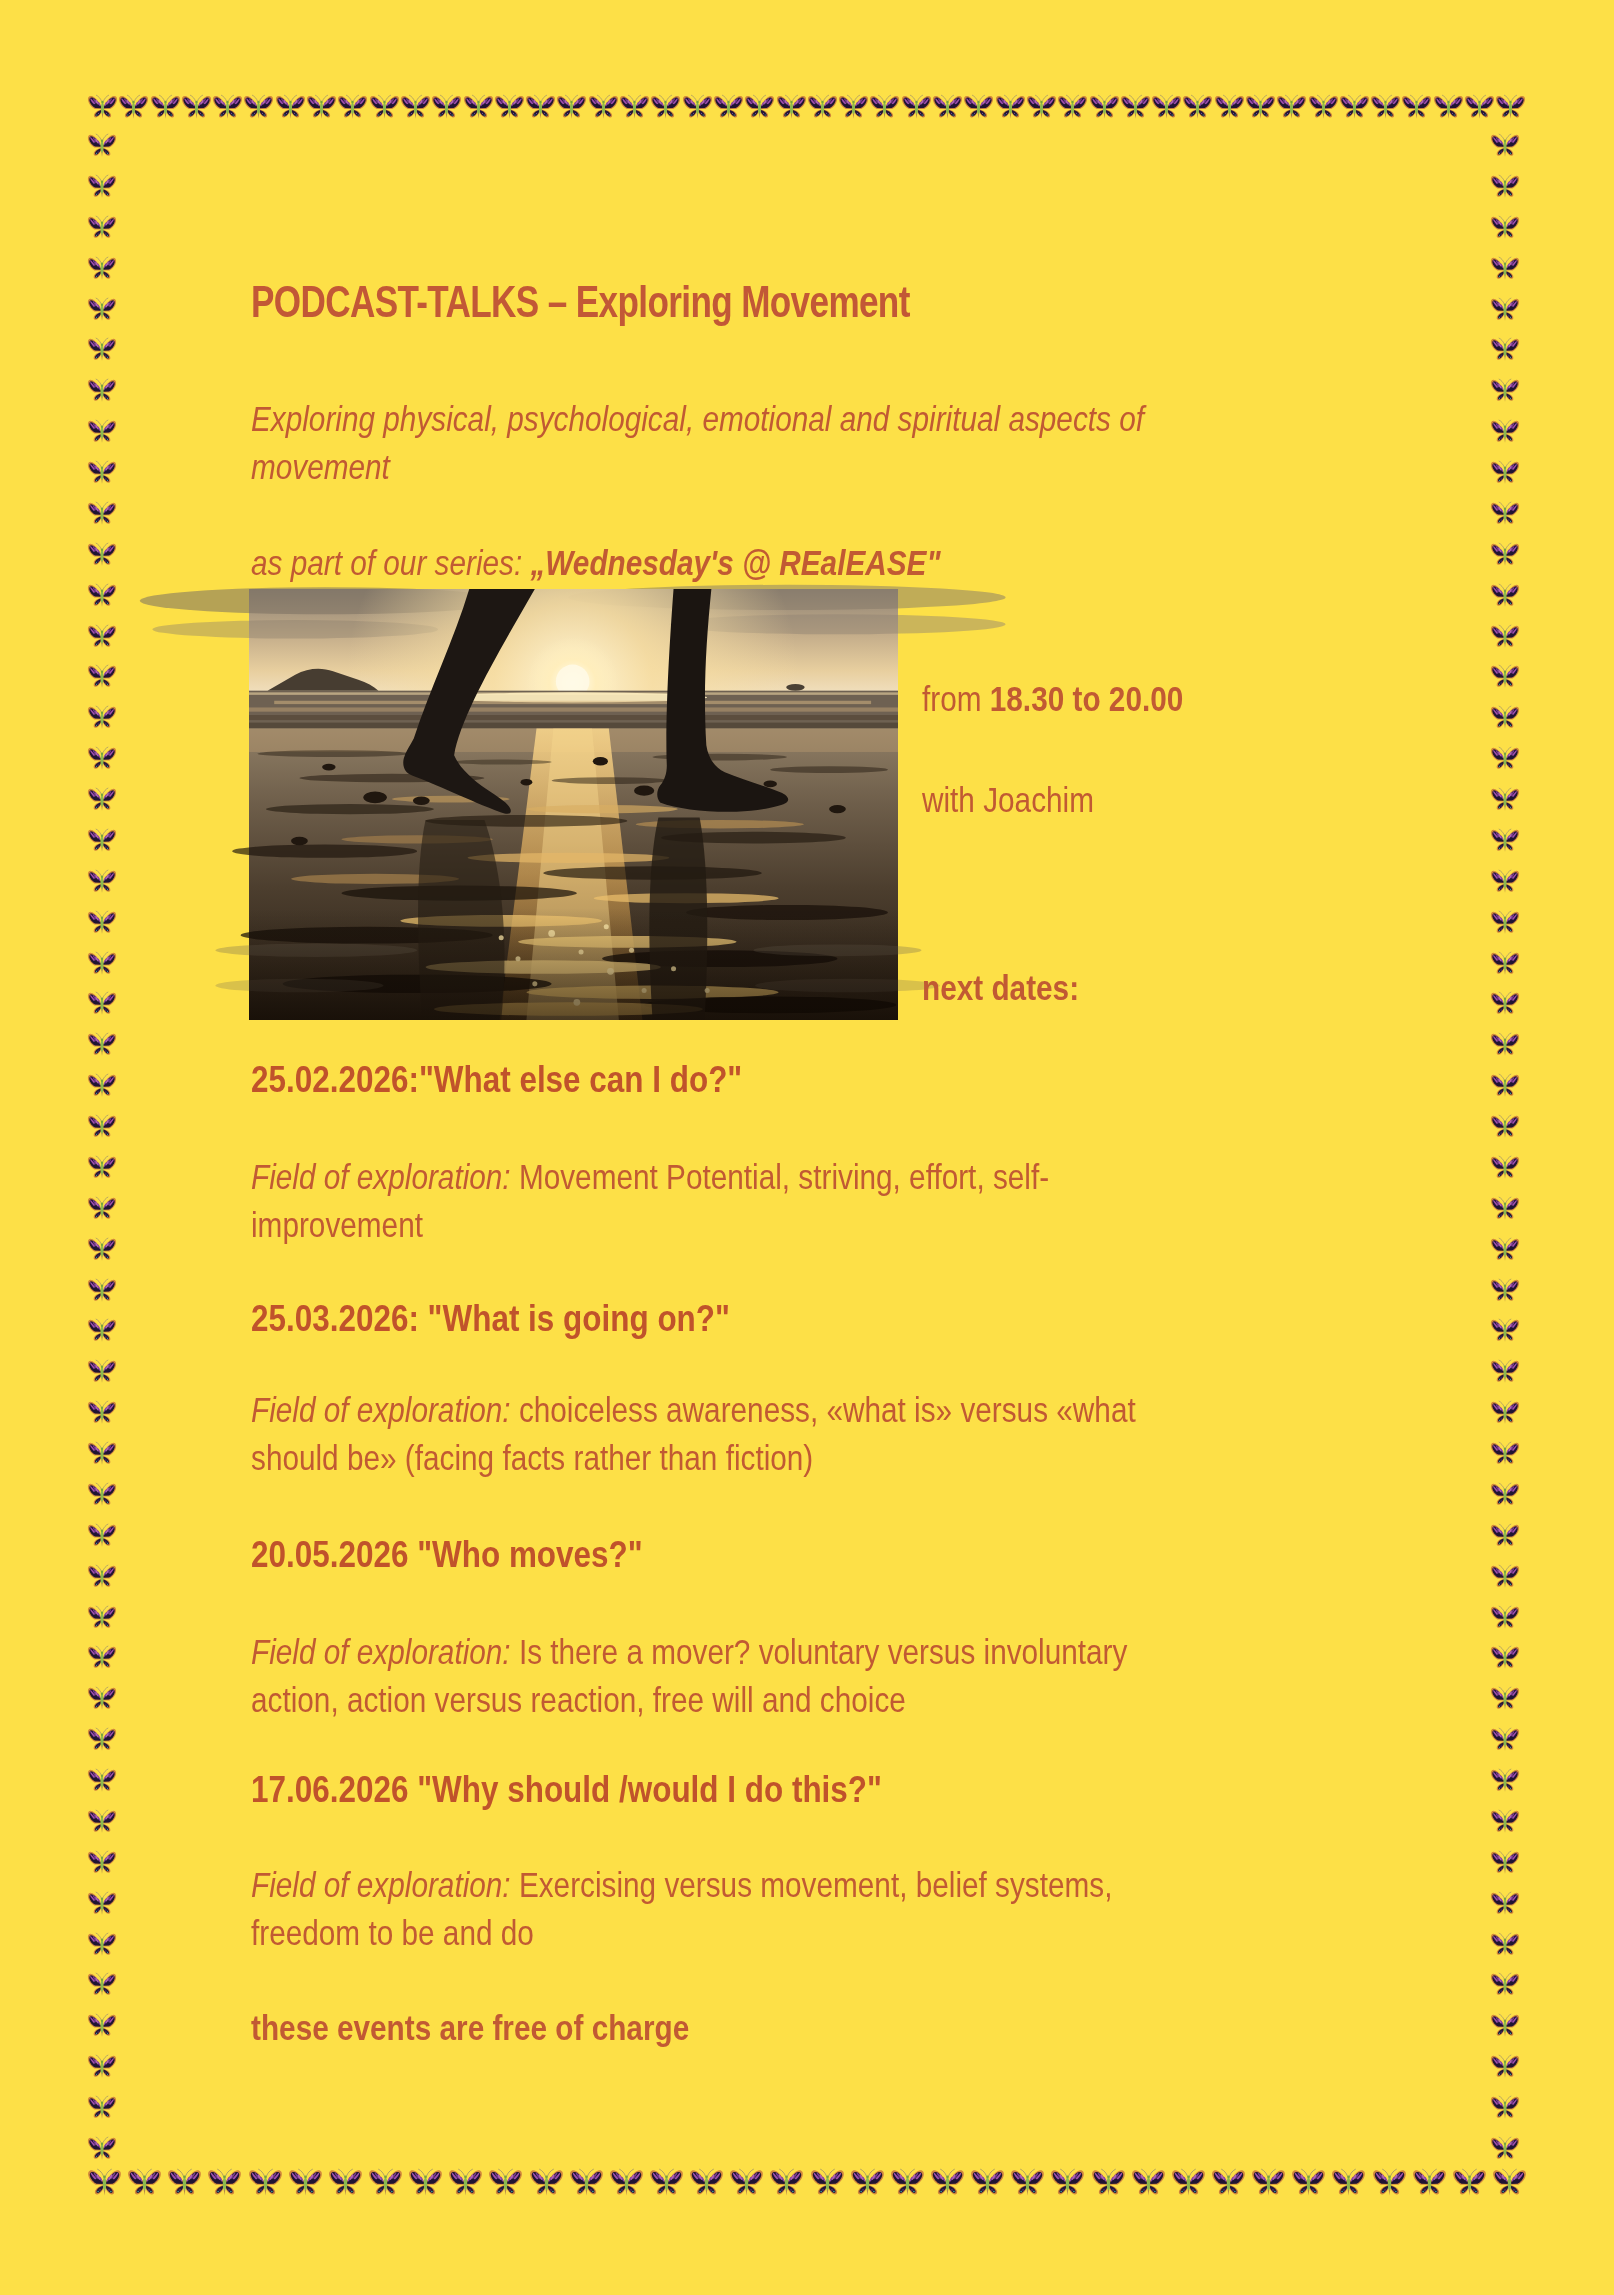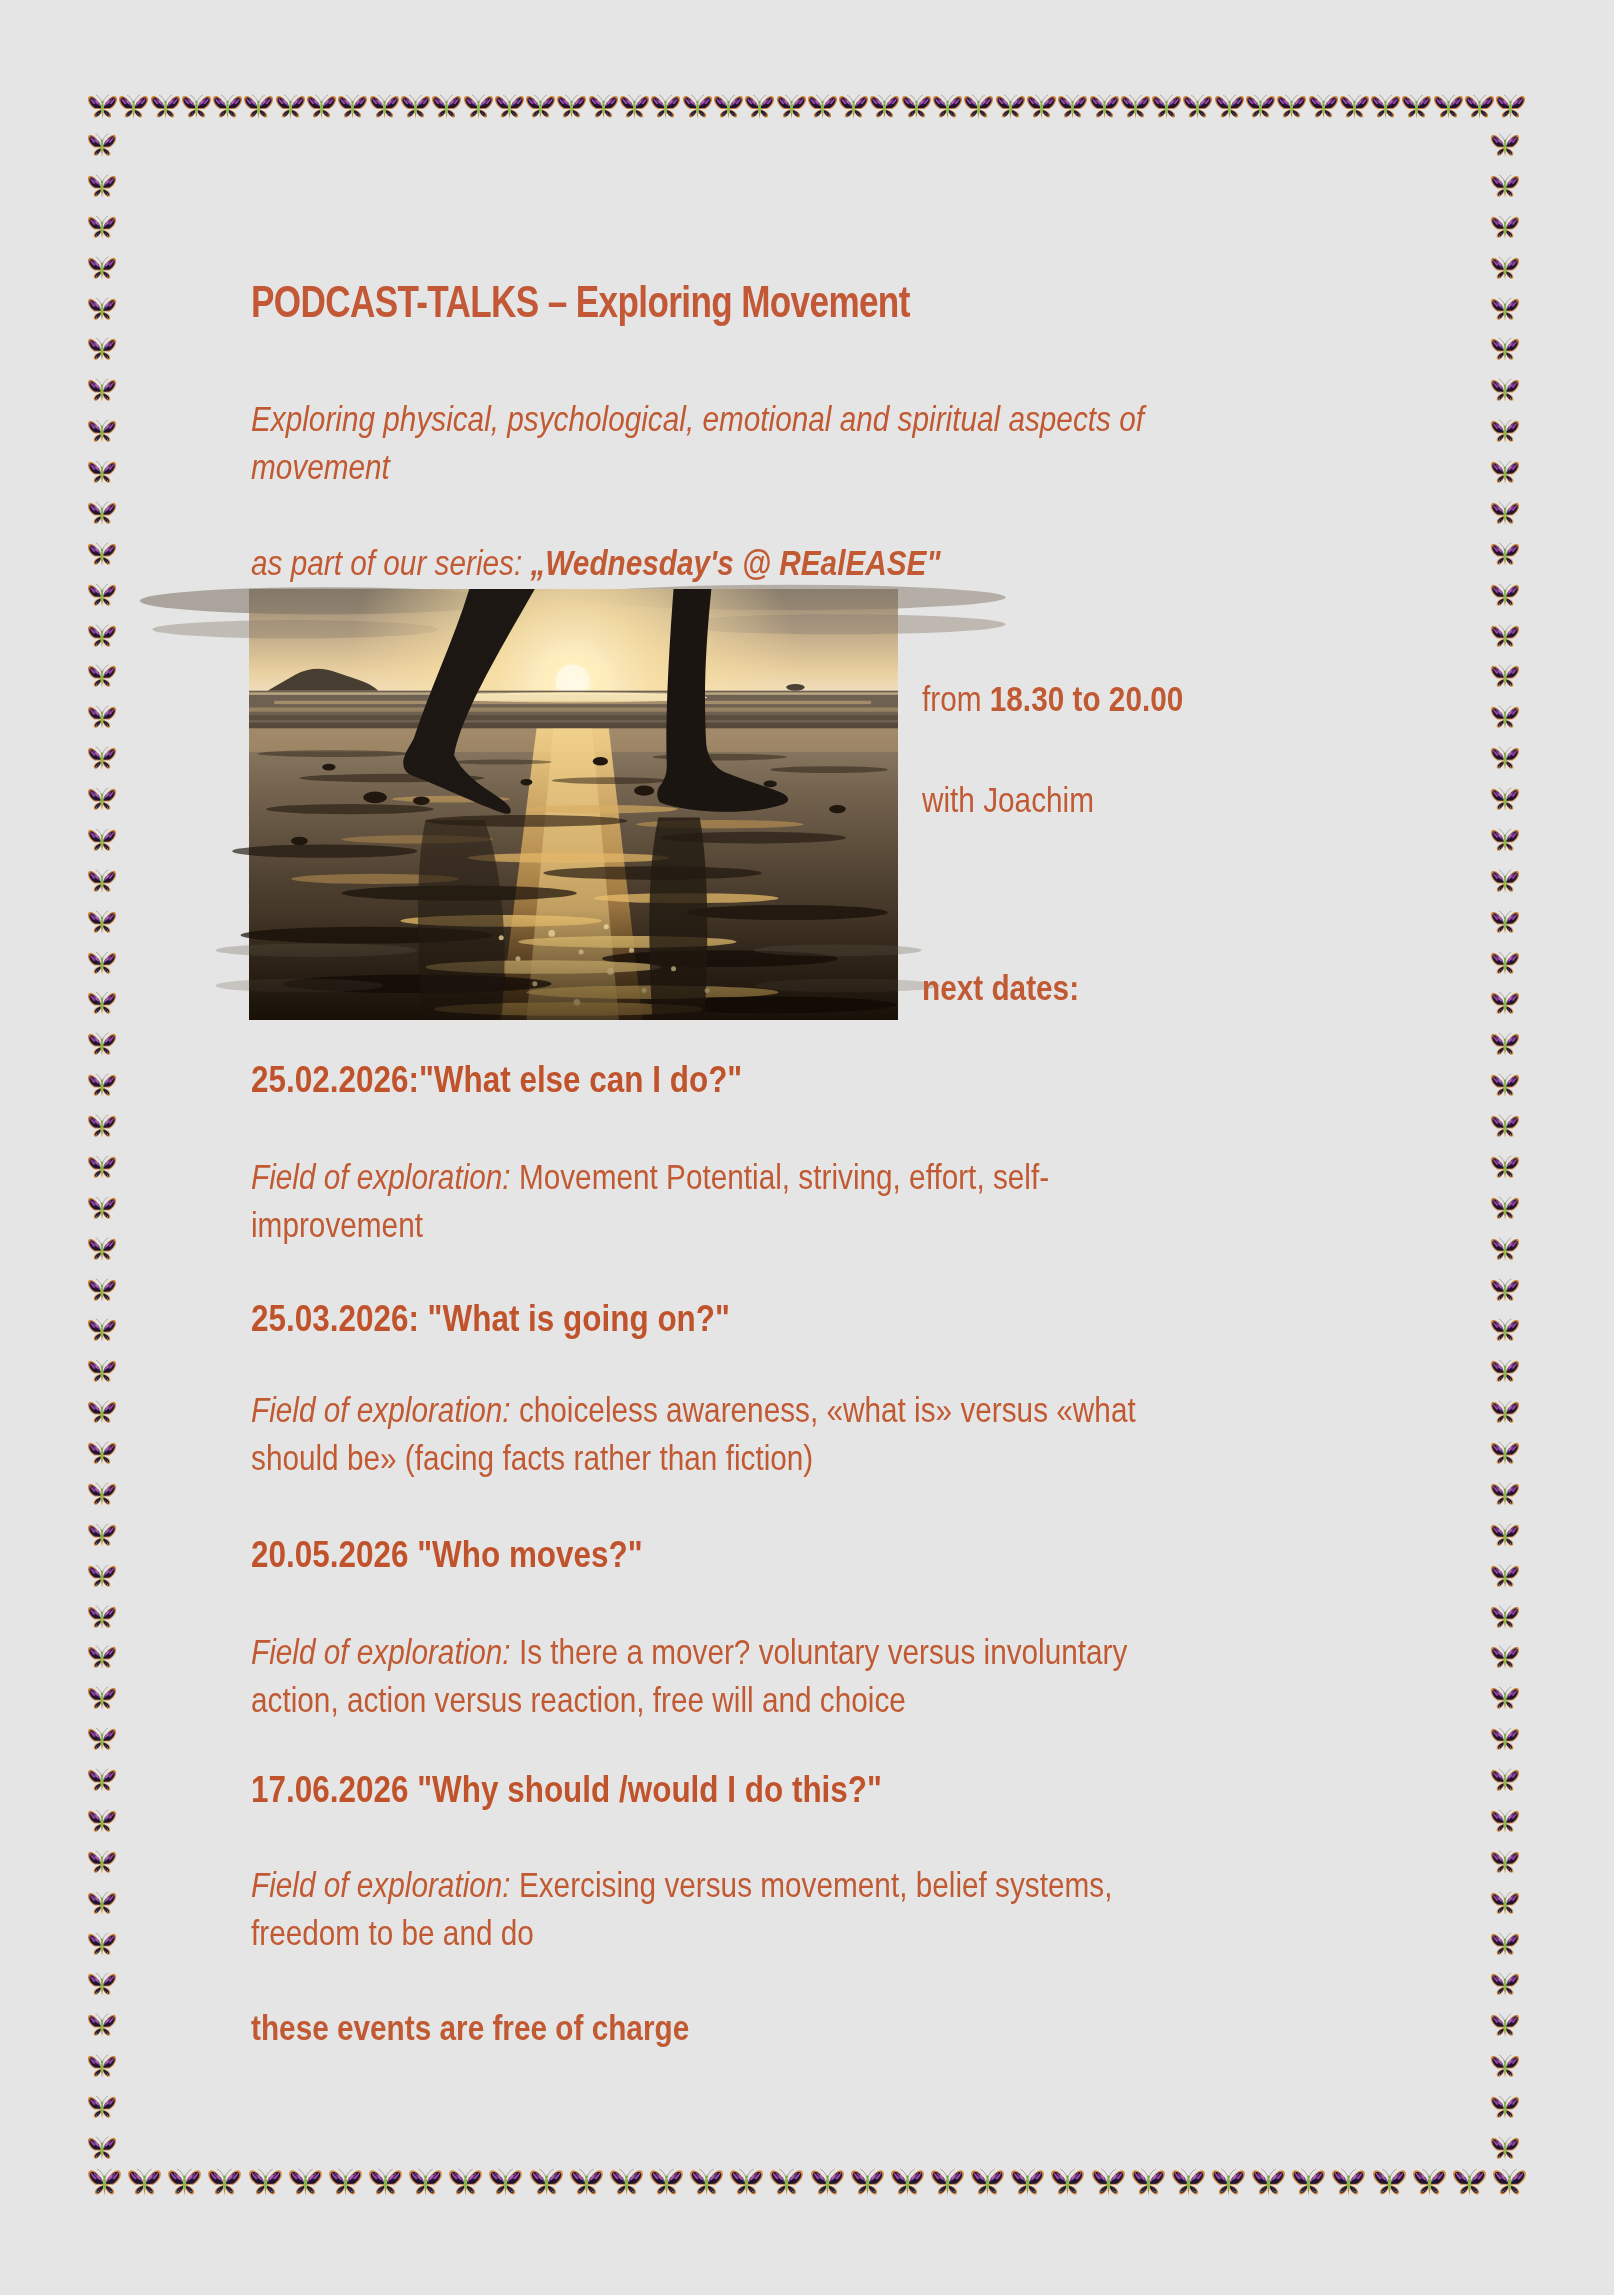--- a/index.html
+++ b/index.html
@@ -1,17 +1,17 @@
 <!DOCTYPE html>
 <html style="font-size:13.5px"><head>
 <meta charset="utf-8">
 <style>
   html,body{margin:0;padding:0;background:#888;}
   .page{
-    position:relative;width:1614px;height:2295px;background:#e5e5e5;
+    position:relative;width:1614px;height:2295px;background:#fde047;
     font-family:"Liberation Sans",sans-serif;overflow:hidden;
   }
   
   .tx{position:absolute;left:251px;transform:scaleX(.85);transform-origin:0 0;
       color:#c15a33;font-size:35px;line-height:48px;white-space:pre-line;}
   .title{font-size:45px;font-weight:bold;line-height:50px;transform:scaleX(.78);
          letter-spacing:-0.8px;color:#c25836;}
   .ital{font-style:italic;}
   .bold{font-weight:bold;}
   .hdr{font-weight:bold;font-size:37px;color:#c0532b;}

